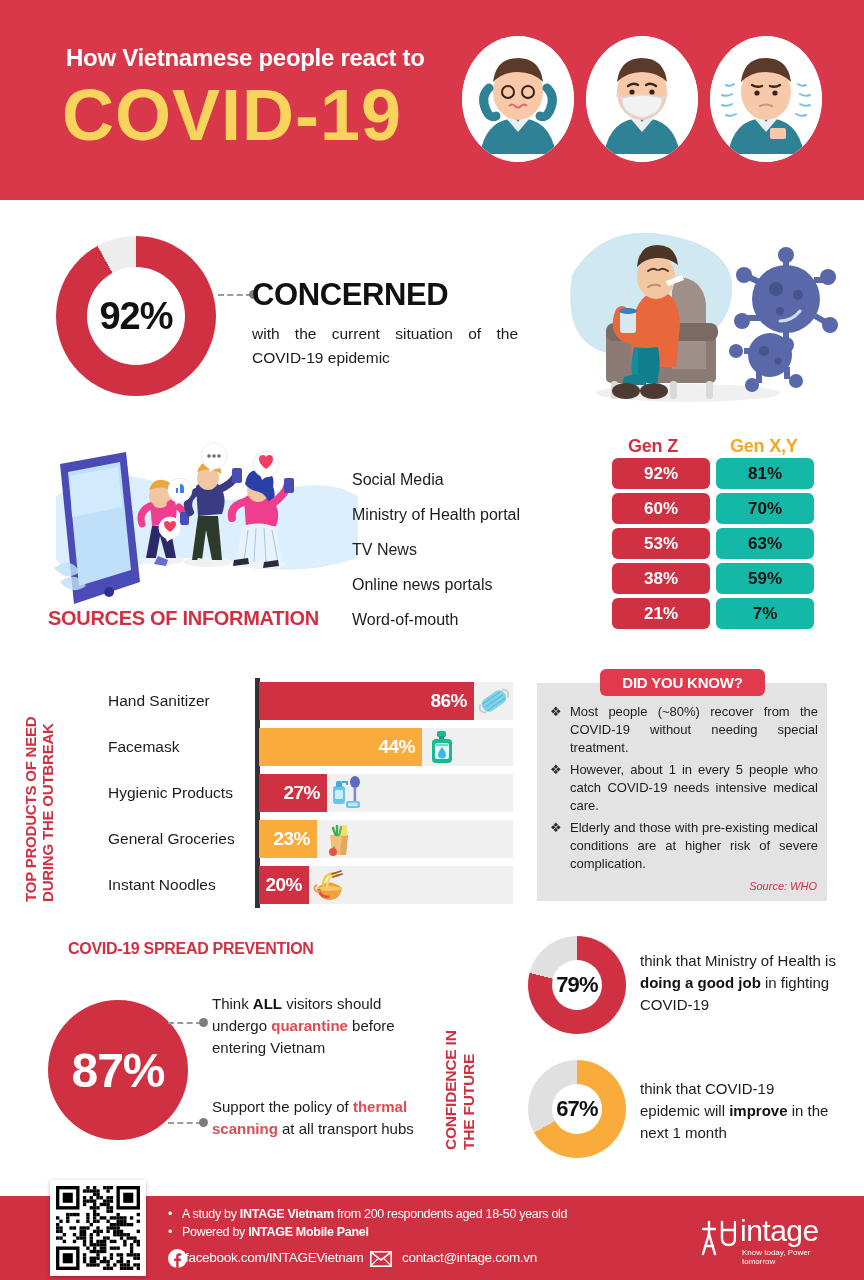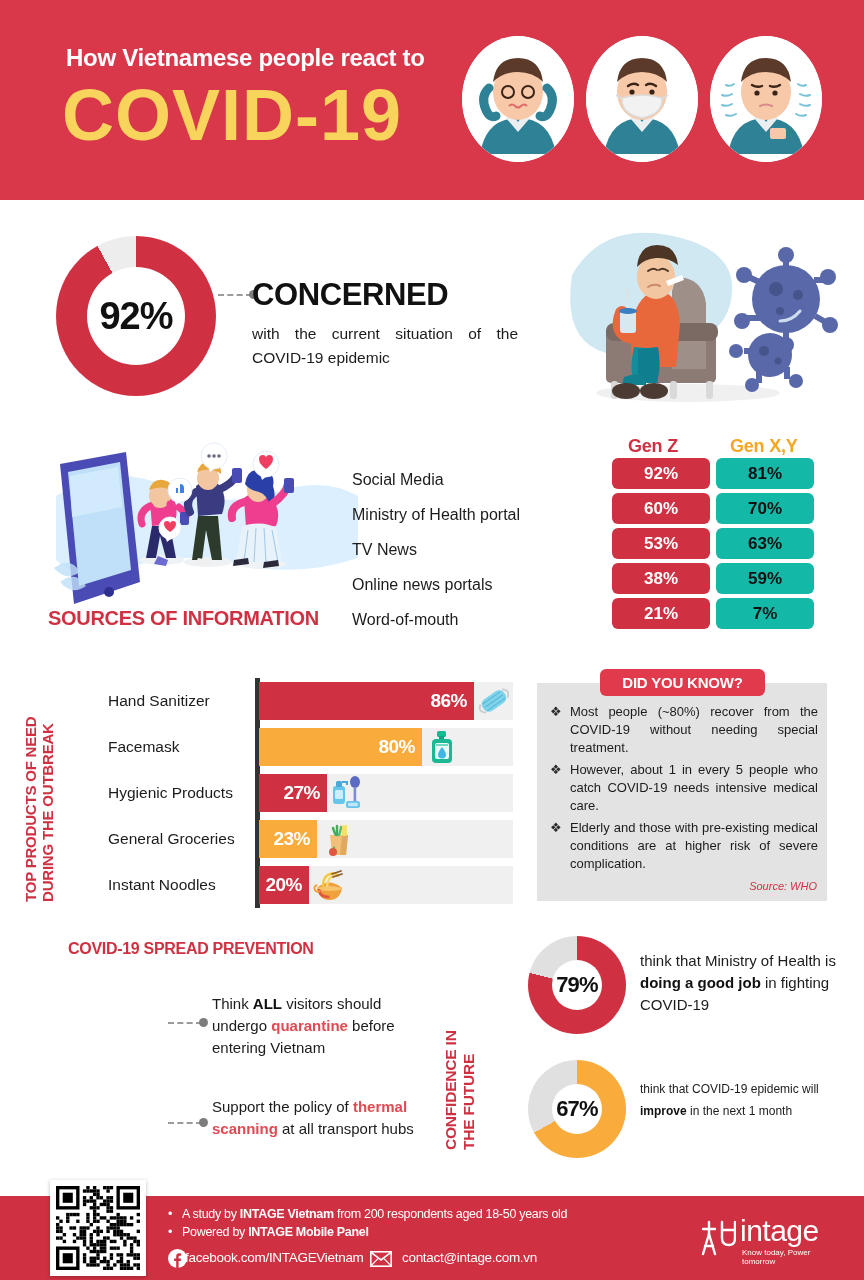--- a/index.html
+++ b/index.html
@@ -205,21 +205,21 @@
     font-size:22px; font-weight:bold; color:#111; letter-spacing:-0.8px;
   }
   .d79 { left:528px; top:936px; }
   .d67 { left:528px; top:1060px; }
   .conf-txt1 {
     position:absolute; left:640px; top:950px; width:196px;
     font-size:15px; line-height:22px; color:#1c1c1c;
   }
   .conf-txt2 {
     position:absolute; left:640px; top:1078px; width:196px;
-    font-size:12px; line-height:22px; color:#1c1c1c;
+    font-size:15px; line-height:22px; color:#1c1c1c;
   }
 
   
   .footer {
     position:absolute; left:0; top:1196px; width:864px; height:84px;
     background:#cf3142;
   }
   .qr {
     position:absolute; left:50px; top:1180px; width:96px; height:96px;
     background:#ffffff; padding:6px;
@@ -518,21 +518,21 @@
               <rect x="4" y="10" width="26" height="14" rx="6" fill="#7fd3ea"></rect>
               <path d="M6 13 h22 M6 17 h22 M6 21 h22" stroke="#5bb9d6" stroke-width="1.1"></path>
               <path d="M30 12 q7 5 0 10" fill="none" stroke="#c9ccd1" stroke-width="1.8"></path>
               <path d="M4 12 q-7 5 0 10" fill="none" stroke="#c9ccd1" stroke-width="1.8"></path>
             </g>
           </svg></div>
       </div>
       <div class="barrow">
         <div class="bartrack"></div>
         <div class="barfill" style="width: 163px; background: rgb(249, 172, 60);">
-          <span>80%</span>
+          <span>44%</span>
         </div>
         <div class="bar-icon" style="left: 170px;"><svg viewBox="0 0 34 34" width="34" height="34">
             <rect x="12" y="1" width="9" height="6" rx="1.6" fill="#1bb894"></rect>
             <rect x="14" y="6" width="5" height="4" fill="#17a383"></rect>
             <rect x="7" y="9" width="20" height="24" rx="4" fill="#1bb894"></rect>
             <rect x="10" y="13" width="14" height="16" rx="2" fill="#eafaf5"></rect>
             <path d="M17 17 q4 5 4 8 q0 3.4 -4 3.4 q-4 0 -4 -3.4 q0 -3 4 -8 z" fill="#3fb6e6"></path>
             <rect x="11" y="14" width="12" height="2" fill="#6fd9c3"></rect>
           </svg></div>
       </div>
@@ -589,20 +589,21 @@
   <div class="dyk"></div>
   <div class="dyk-badge">DID YOU KNOW?</div>
   <div class="dyk-list">
       <div class="dyk-item"><span class="bullet">❖</span><span>Most people (~80%) recover from the COVID-19 without needing special treatment.</span></div>
       <div class="dyk-item"><span class="bullet">❖</span><span>However, about 1 in every 5 people who catch COVID-19 needs intensive medical care.</span></div>
       <div class="dyk-item"><span class="bullet">❖</span><span>Elderly and those with pre-existing medical conditions are at higher risk of severe complication.</span></div>
     </div>
   <div class="dyk-source" style="left:537px; top:880px; width:290px; text-align:right; padding-right:10px;">Source: WHO</div>
 
   <div class="prev-title">COVID-19 SPREAD PREVENTION</div>
+  <div class="circle87">87%</div>
   <div class="leader" style="left:168px; top:1022px; width:34px;"></div>
   <div class="leaderdot" style="left:199px; top:1018px;"></div>
   <div class="leader" style="left:168px; top:1122px; width:34px;"></div>
   <div class="leaderdot" style="left:199px; top:1118px;"></div>
   <div class="prev-txt1"><span>Think </span><span class="bold">ALL</span><span> visitors should undergo </span><span class="hl-red">quarantine</span><span> before entering Vietnam</span></div>
   <div class="prev-txt2"><span>Support the policy of </span><span class="hl-red">thermal scanning</span><span> at all transport hubs</span></div>
 
   <div class="vlabel-conf">
     <div class="vlabel-inner">
       <span>CONFIDENCE IN</span><br>

